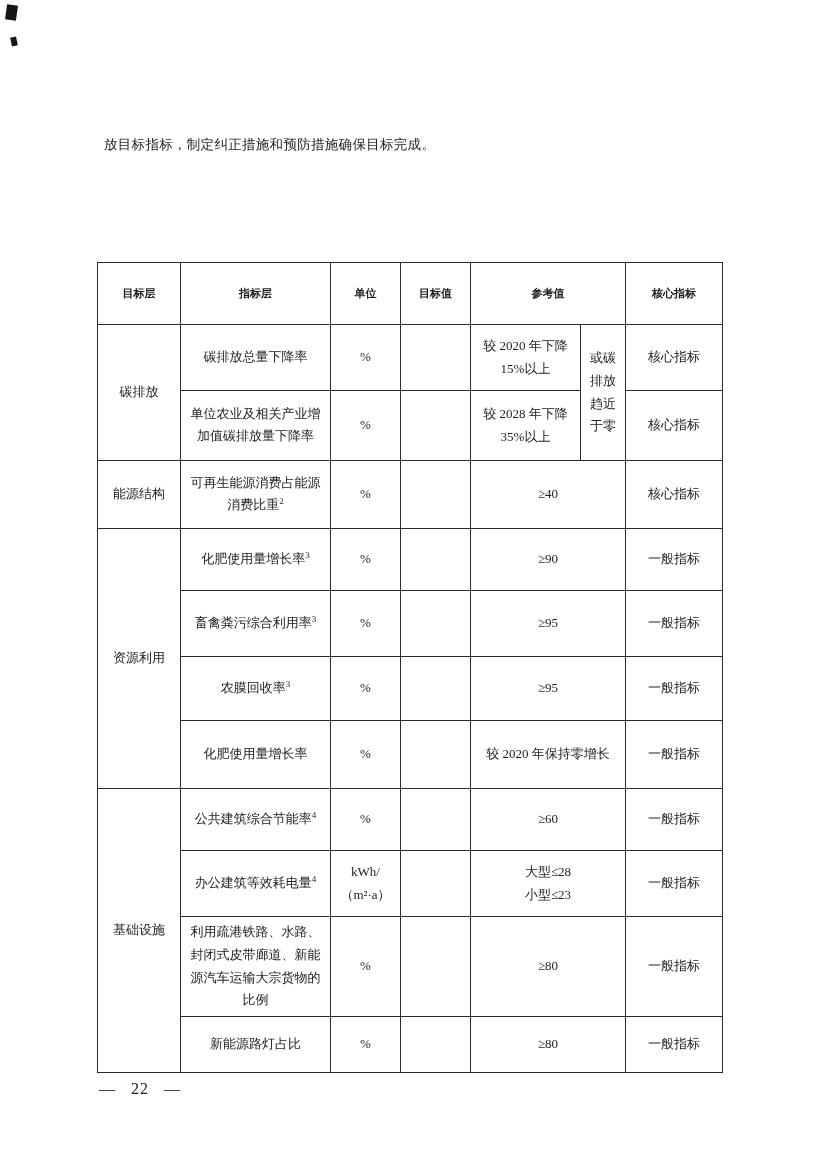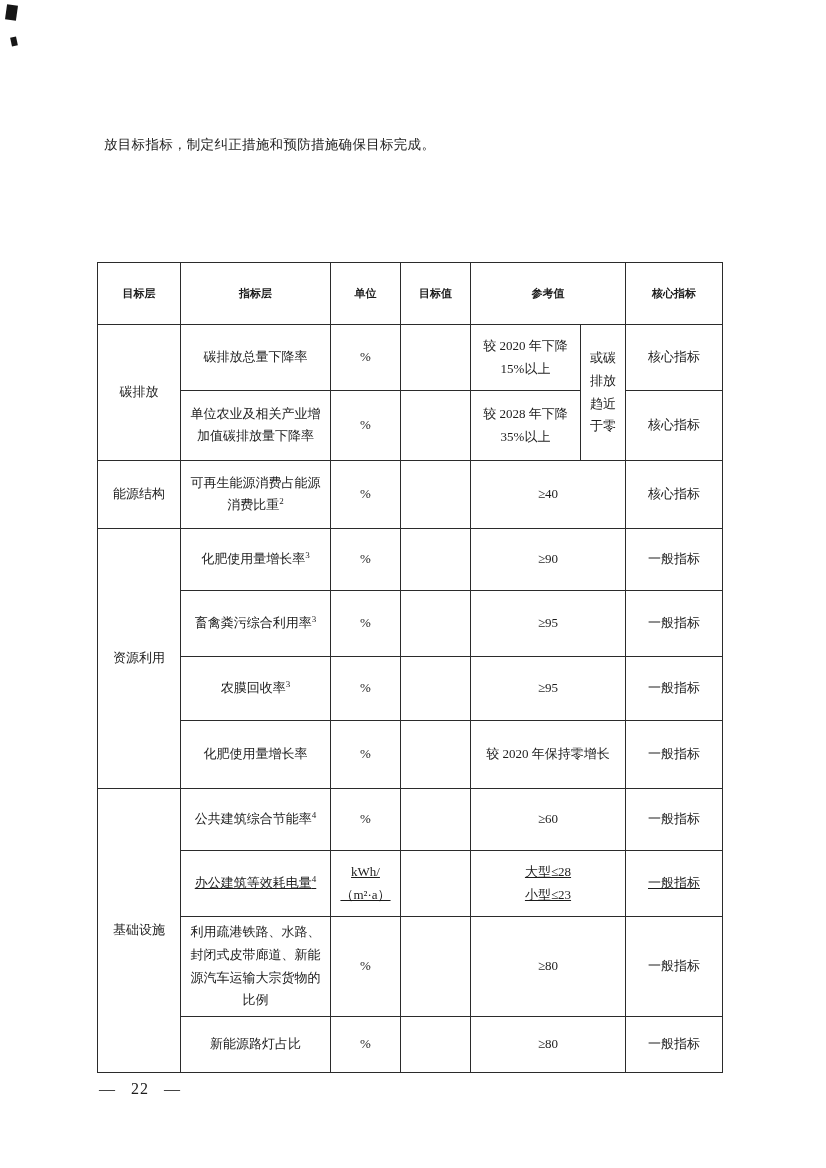--- a/index.html
+++ b/index.html
@@ -62,21 +62,21 @@
   table.indicators sup { font-size: 9px; }
   tr.h-hdr { height: 62px; }
   tr.h-r0  { height: 66px; }
   tr.h-r1  { height: 70px; }
   tr.h-r2  { height: 68px; }
   tr.h-r3  { height: 62px; }
   tr.h-r4  { height: 66px; }
   tr.h-r5  { height: 64px; }
   tr.h-r6  { height: 68px; }
   tr.h-r7  { height: 62px; }
-  tr.h-r8  { height: 66px; text-decoration: underline; }
+  tr.h-r8  { height: 66px; }
   tr.h-r9  { height: 86px; }
   tr.h-r10 { height: 56px; }
 
   .footer {
     position: absolute;
     left: 99px;
     top: 1080px;
     font-size: 16px;
     display: flex;
     align-items: center;

